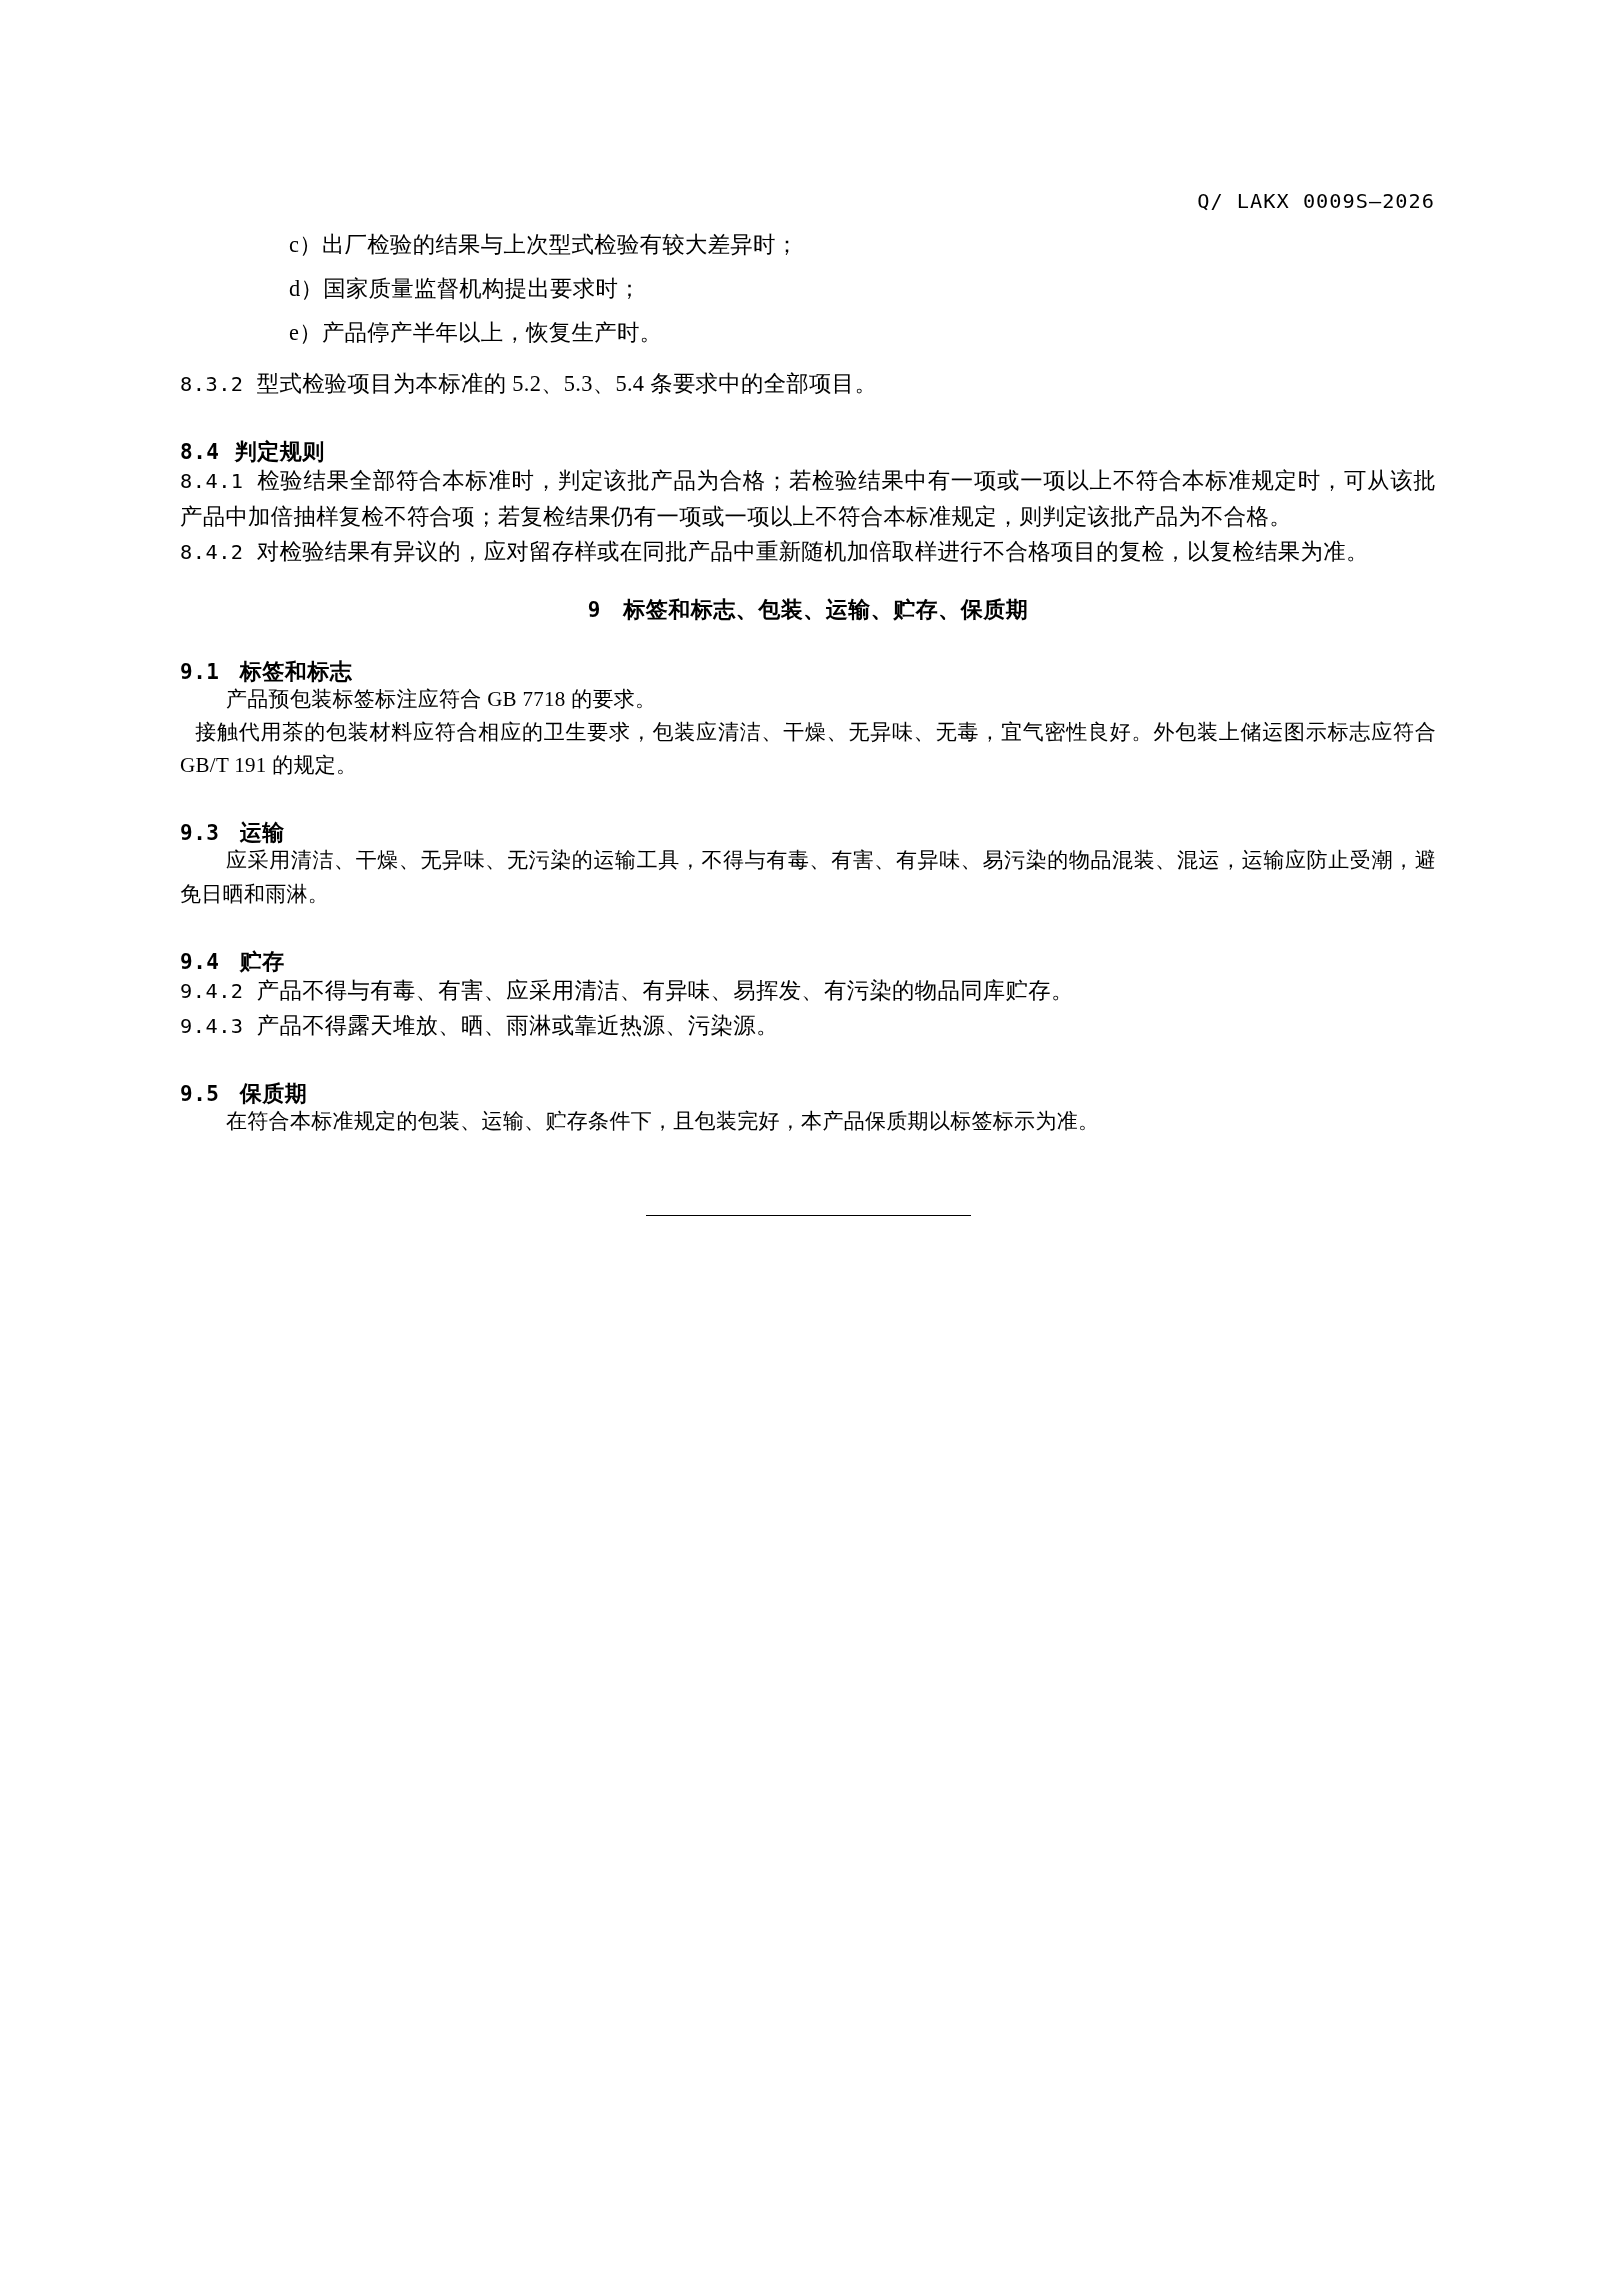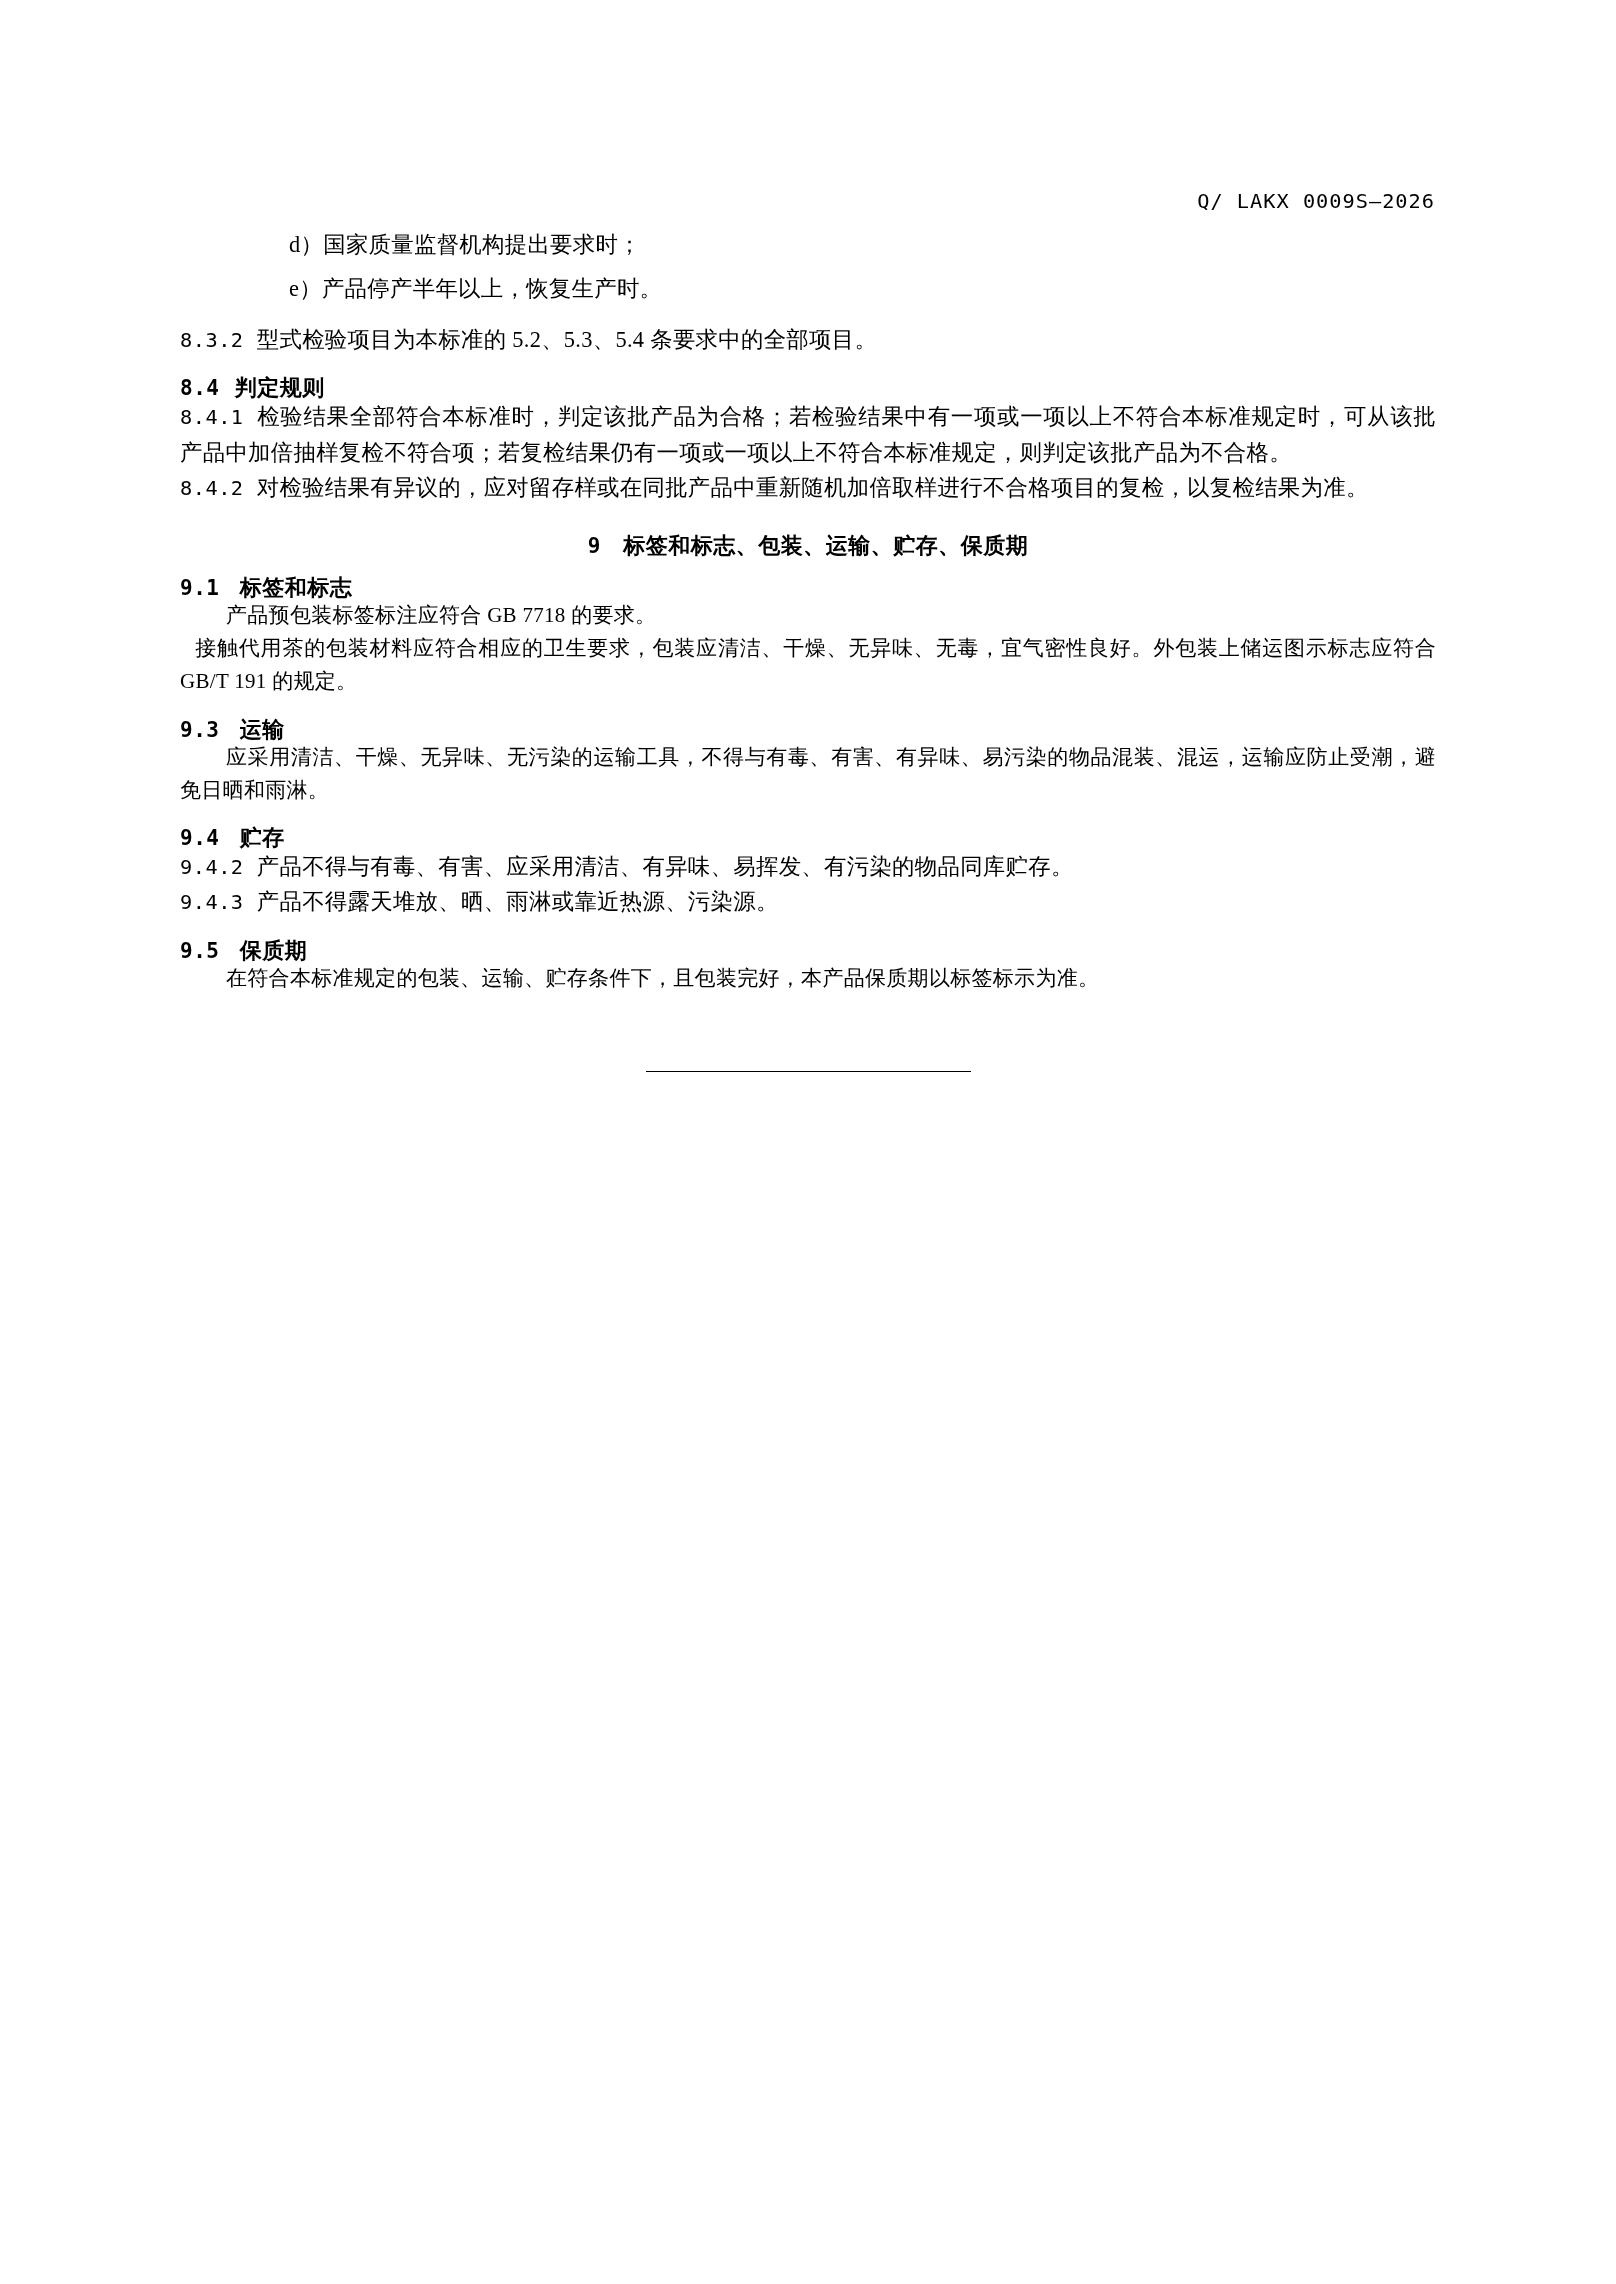--- a/index.html
+++ b/index.html
@@ -70,21 +70,21 @@
     margin: 0;
     letter-spacing: 0.5px;
   }
   .heading .num {
     font-family: "DejaVu Sans Mono", monospace;
     font-weight: bold;
     font-size: 21px;
     letter-spacing: 0.5px;
   }
   .heading .sp { display: inline-block; width: 15.3px; }
-  .heading-gap-top { margin-top: 20px; }
+  .heading-gap-top { margin-top: 40px; }
   .heading-gap-top-lg { margin-top: 29.5px; text-align: center; }
 
   .para {
     font-size: 21px;
     line-height: 1.58;
     margin: 0;
     text-align: justify;
     letter-spacing: 0.3px;
   }
   .para.first-indent { text-indent: 46px; }
@@ -113,20 +113,21 @@
 </head>
 <body>
 
 <div class="page">
 
   <div class="content">
 
     <div class="header">Q/ LAKX 0009S—2026</div>
 
     <div class="item-list">
+      <p class="item">c）出厂检验的结果与上次型式检验有较大差异时；</p>
       <p class="item">d）国家质量监督机构提出要求时；</p>
       <p class="item">e）产品停产半年以上，恢复生产时。</p>
     </div>
 
     <p class="clause"><span class="num">8.3.2</span><span class="gapafter"></span><span>型式检验项目为本标准的 5.2、5.3、5.4 条要求中的全部项目。</span></p>
 
     <p class="heading heading-gap-top"><span class="num">8.4</span><span class="sp"></span><span>判定规则</span></p>
 
     <p class="clause gap-md"><span class="num">8.4.1</span><span class="gapafter"></span><span>检验结果全部符合本标准时，判定该批产品为合格；若检验结果中有一项或一项以上不符合本标准规定时，可从该批产品中加倍抽样复检不符合项；若复检结果仍有一项或一项以上不符合本标准规定，则判定该批产品为不合格。</span></p>
 

